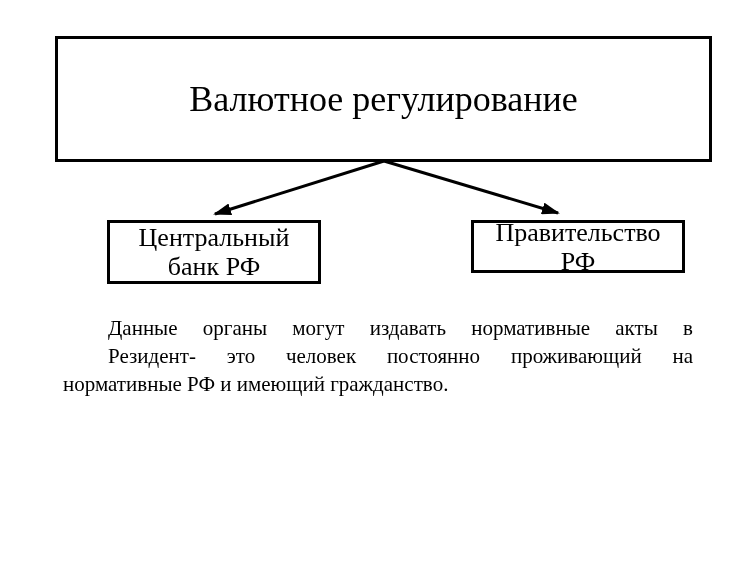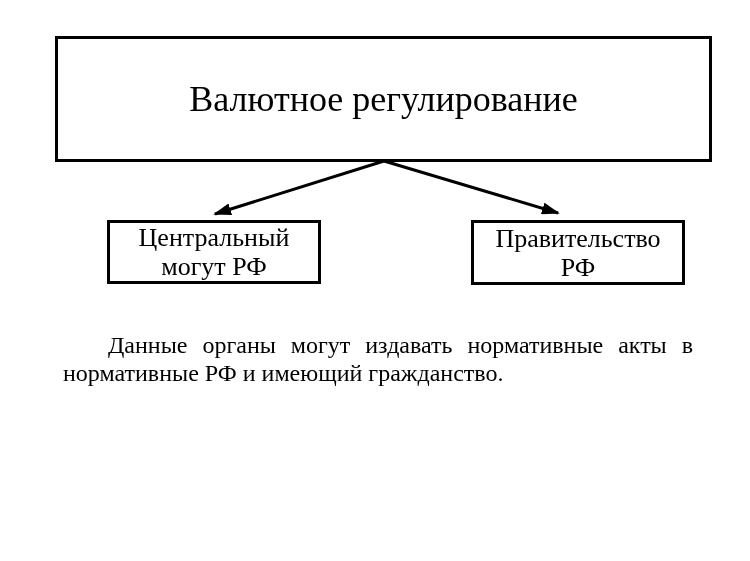--- a/index.html
+++ b/index.html
@@ -31,24 +31,24 @@
     pointer-events:none;
   }
   .node{
     position:absolute;
     border:3px solid var(--ink);
     display:flex;flex-direction:column;justify-content:center;align-items:center;
     font-size:26px;line-height:29px;text-align:center;
     background:var(--background);
   }
   .node-left{left:107px;top:220px;width:214px;height:64px;}
-  .node-right{left:471px;top:220px;width:214px;height:65px;}
+  .node-right{left:471px;top:220px;width:214px;height:53px;}
   .body-text{
-    position:absolute;left:63px;top:331px;width:630px;
-    font-size:24px;line-height:28px;
+    position:absolute;left:63px;top:314px;width:630px;
+    font-size:21px;line-height:28px;
   }
   .body-line{
     text-align:justify;
     text-align-last:justify;
   }
   .body-line.last{
     text-align-last:left;
   }
   .body-line.indent{
     text-indent:45px;
@@ -69,26 +69,27 @@
       <marker id="ah" viewBox="0 0 18 12" refX="16" refY="6" markerWidth="18" markerHeight="12" markerUnits="userSpaceOnUse" orient="auto">
         <path d="M0,0 L18,6 L0,12 z" fill="#000000"></path>
       </marker>
     </defs>
     <line x1="384" y1="161" x2="215" y2="214" stroke="#000000" stroke-width="3" marker-end="url(#ah)"></line>
     <line x1="384" y1="161" x2="558" y2="213" stroke="#000000" stroke-width="3" marker-end="url(#ah)"></line>
   </svg>
 
   <div class="node node-left">
       <div class="tline">Центральный</div>
-      <div class="tline">могут РФ</div>
+      <div class="tline">банк РФ</div>
     </div>
 
   <div class="node node-right">
       <div class="tline">Правительство</div>
       <div class="tline">РФ</div>
     </div>
 
   <div class="body-text">
       <div class="body-line indent">Данные органы могут издавать нормативные акты в</div>
+      <div class="body-line indent">Резидент- это человек постоянно проживающий на</div>
       <div class="body-line last">нормативные РФ и имеющий гражданство.</div>
     </div>
 
 </div>
 
 </body></html>

